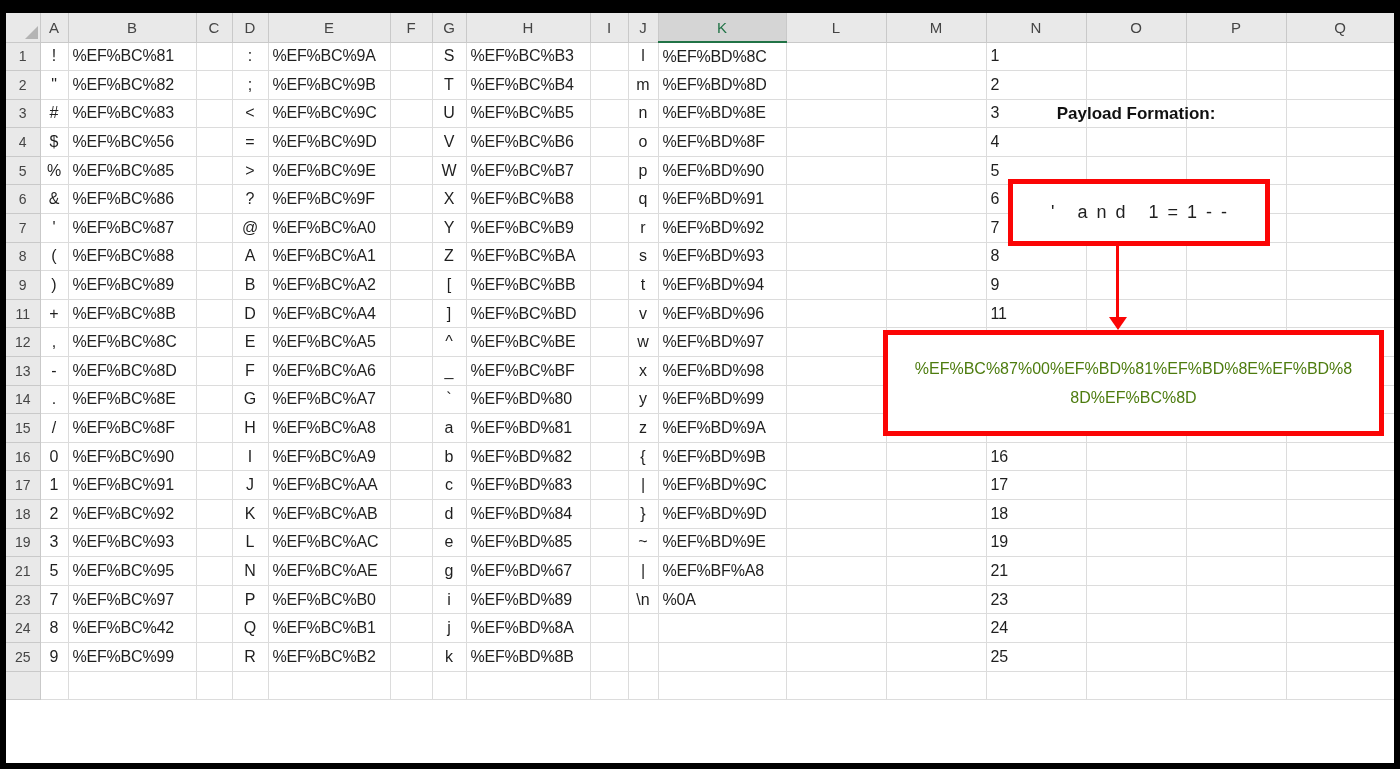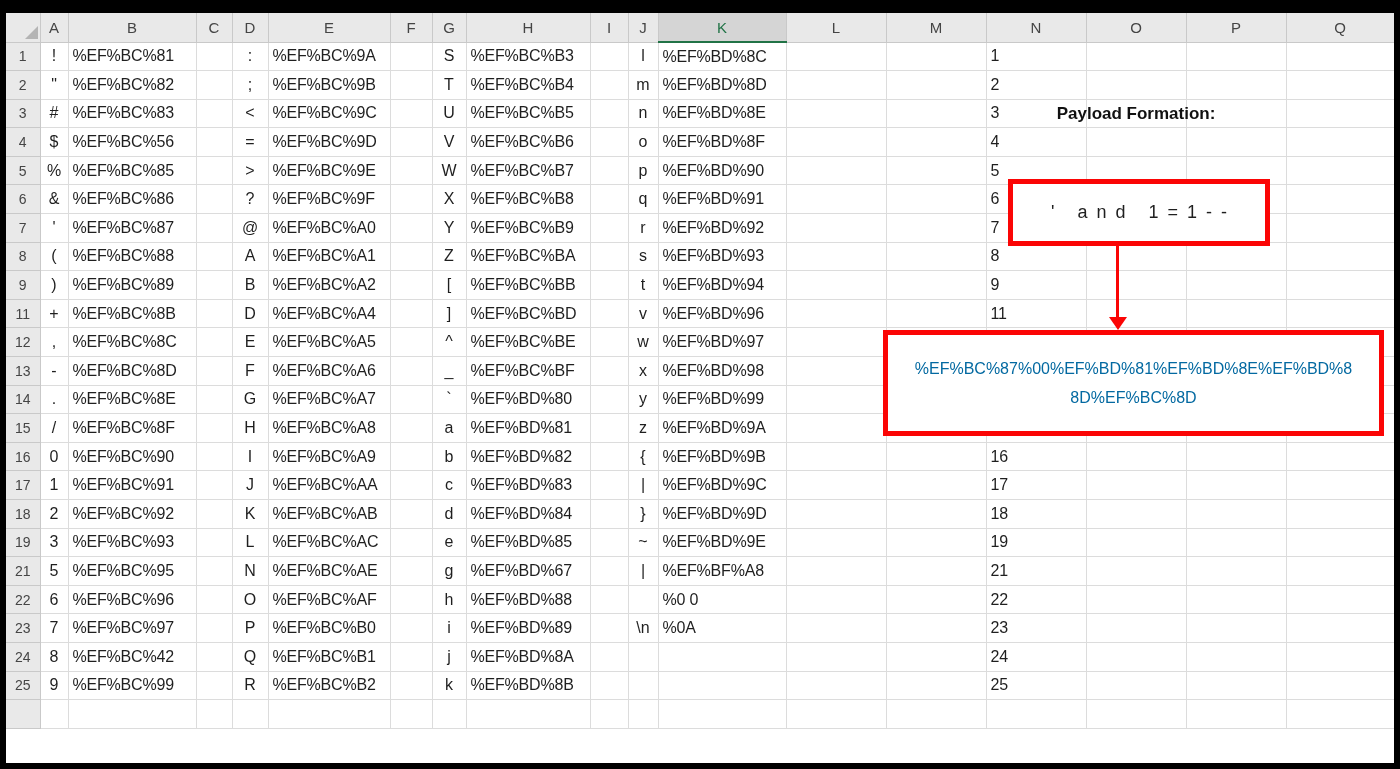--- a/index.html
+++ b/index.html
@@ -54,21 +54,21 @@
   .arrow-head {
     position:absolute; left:1103px; top:304px; width:0; height:0;
     border-left:9px solid transparent; border-right:9px solid transparent;
     border-top:13px solid #fb0505;
   }
   .box2 {
     position:absolute; left:877px; top:317px; width:501px; height:106px;
     border:5px solid #fb0505; background:#fff;
     display:flex; flex-direction:column; align-items:center; justify-content:center;
   }
-  .box2 div { font-size:16px; line-height:29px; color:#0369a1; text-align:center; }
+  .box2 div { font-size:16px; line-height:29px; color:#4d7c0f; text-align:center; }
 </style>
 </head>
 <body>
 
 <div class="frame">
   <div class="sheet">
     <table class="grid">
       <colgroup>
         <col style="width:34px">
           <col style="width:28px">
@@ -488,40 +488,20 @@
             <td class="chr">|</td>
             <td class="code">%EF%BF%A8</td>
             <td class="code"></td>
             <td class="code"></td>
             <td class="code">21</td>
             <td class="code"></td>
             <td class="code"></td>
             <td class="code"></td>
           </tr>
           <tr>
-            <th>22</th>
-            <td class="chr">6</td>
-            <td class="code">%EF%BC%96</td>
-            <td class="code"></td>
-            <td class="chr">O</td>
-            <td class="code">%EF%BC%AF</td>
-            <td class="code"></td>
-            <td class="chr">h</td>
-            <td class="code">%EF%BD%88</td>
-            <td class="code"></td>
-            <td class="chr"></td>
-            <td class="code">%0 0</td>
-            <td class="code"></td>
-            <td class="code"></td>
-            <td class="code">22</td>
-            <td class="code"></td>
-            <td class="code"></td>
-            <td class="code"></td>
-          </tr>
-          <tr>
             <th>23</th>
             <td class="chr">7</td>
             <td class="code">%EF%BC%97</td>
             <td class="code"></td>
             <td class="chr">P</td>
             <td class="code">%EF%BC%B0</td>
             <td class="code"></td>
             <td class="chr">i</td>
             <td class="code">%EF%BD%89</td>
             <td class="code"></td>

